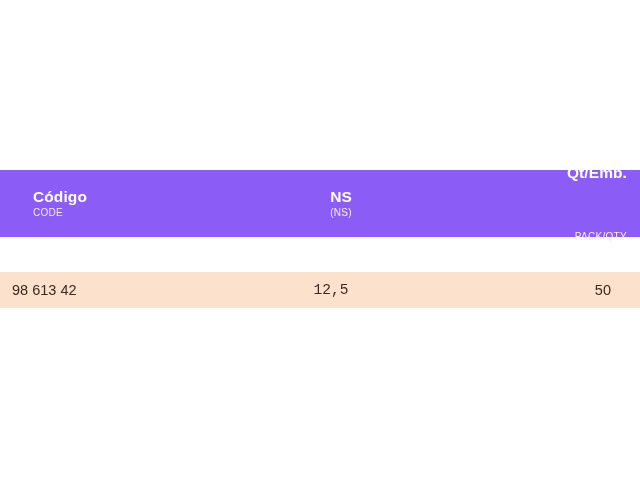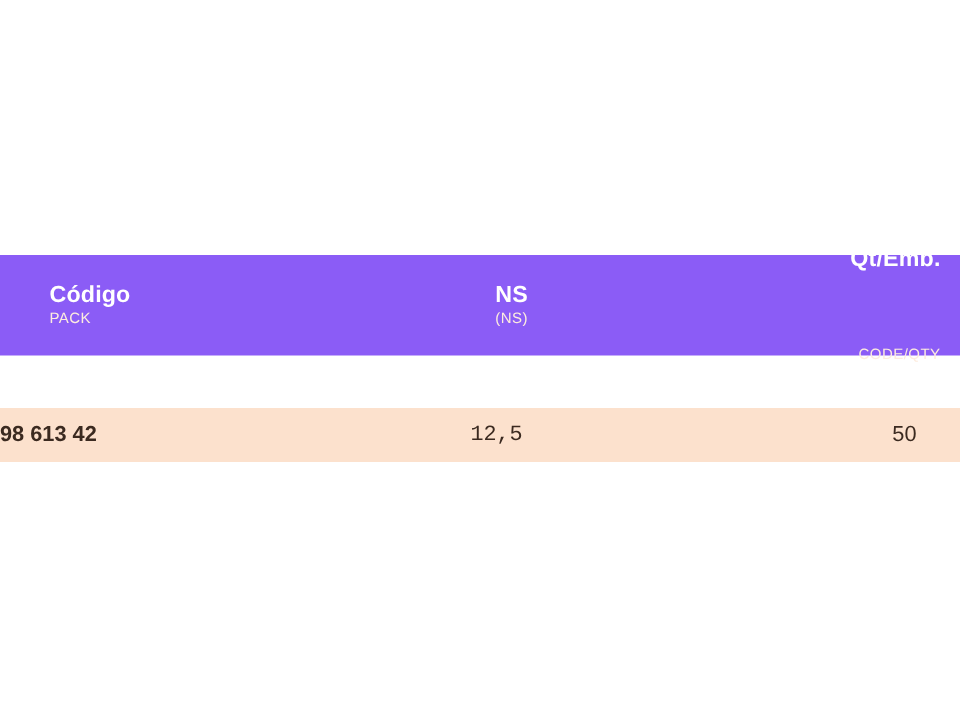--- a/index.html
+++ b/index.html
@@ -93,22 +93,22 @@
   }
   .dcell {
     box-sizing: border-box;
     font-size: 14.5px;
     color: #3b2a20;
     line-height: 18px;
     white-space: nowrap;
   }
   .dcell.col-code {
     width: 226px;
+    padding-left: 12px;
     text-align: left;
-    font-weight: bold;
   }
   .dcell.col-ns {
     width: 210px;
     text-align: center;
     font-family: Liberation Mono, monospace;
   }
   .dcell.col-pack {
     width: 204px;
     padding-right: 29px;
     text-align: right;
@@ -116,31 +116,31 @@
 </style>
 </head>
 <body>
 
 <div id="spec-table">
 
   <div class="table-header">
 
     <div class="hcell col-code">
       <span class="h-primary">Código</span>
-      <span class="h-secondary">PACK</span>
+      <span class="h-secondary">CODE</span>
     </div>
 
     <div class="hcell col-ns">
       <span class="h-primary">NS</span>
       <span class="h-secondary">(NS)</span>
     </div>
 
     <div class="hcell col-pack">
       <span class="h-primary">Qt/Emb.</span>
-      <span class="h-secondary">CODE/QTY</span>
+      <span class="h-secondary">PACK/QTY</span>
     </div>
 
   </div>
 
   <div class="table-row">
     <div class="dcell col-code">98 613 42</div>
     <div class="dcell col-ns">12,5</div>
     <div class="dcell col-pack">50</div>
   </div>
 

